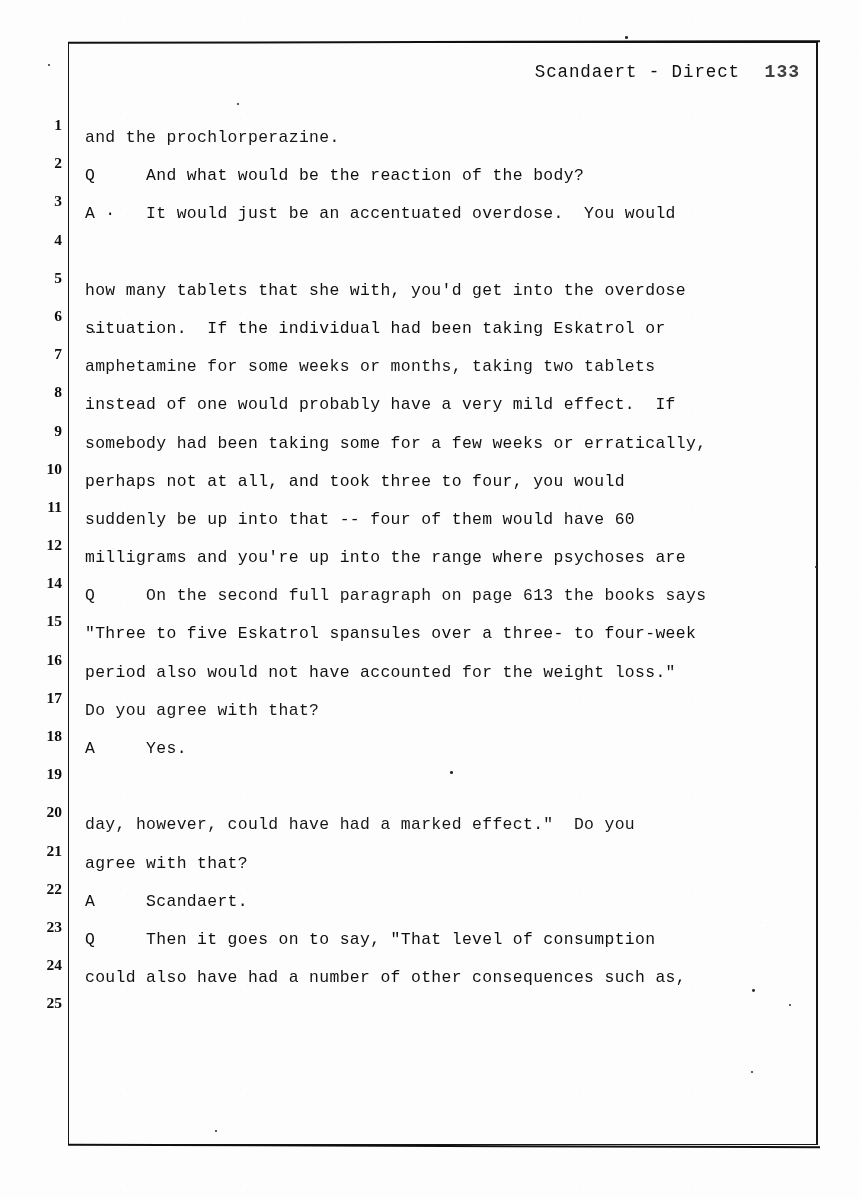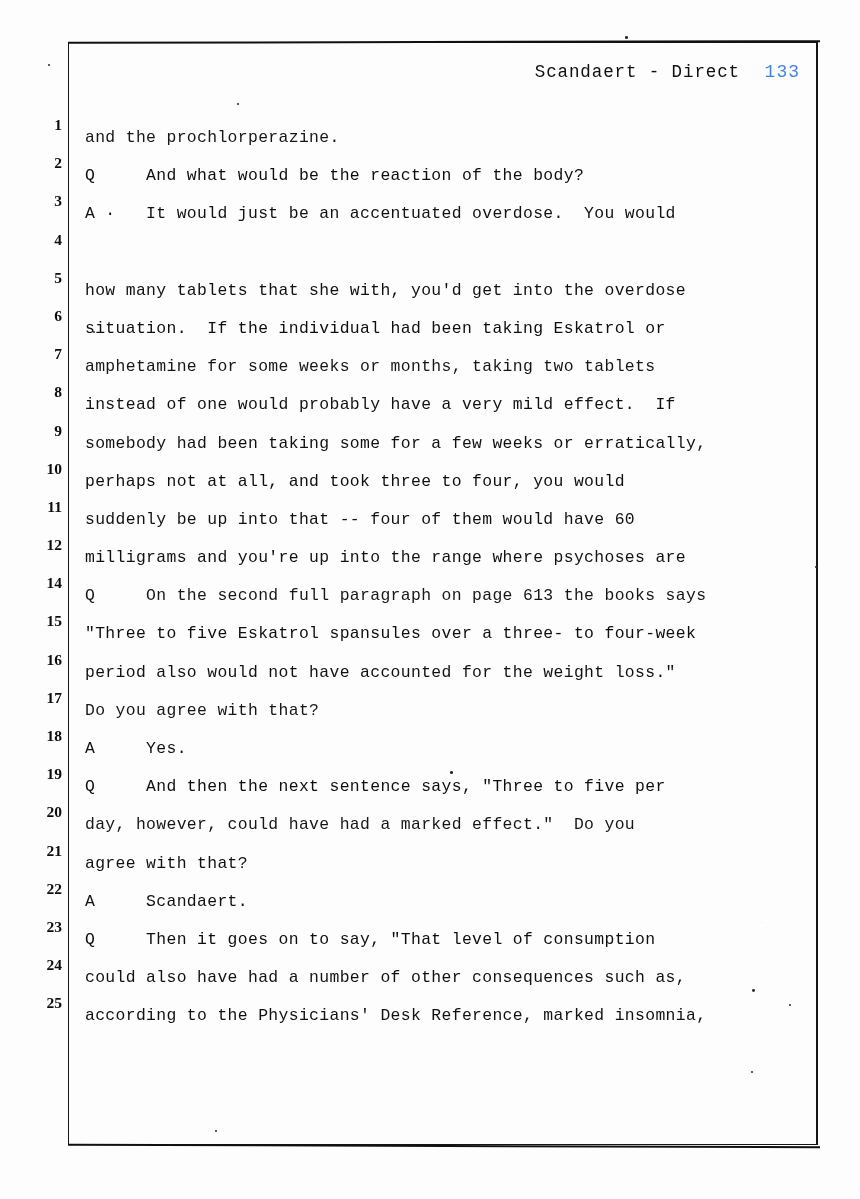--- a/index.html
+++ b/index.html
@@ -78,21 +78,22 @@
     letter-spacing: .9px;
     color: #101010;
     white-space: pre;
   }
   #page-number {
     position: absolute;
     right: 18px;
     top: 0;
     font-size: 18px;
     letter-spacing: 1px;
-    color: #3b82f6;
+    color: #404040;
+    font-weight: bold;
   }
 
   
   #lines {
     position: absolute;
     left: 0;
     top: 110px;
     width: 860px;
   }
   .tline {
@@ -209,21 +210,20 @@
       <div class="tline">
         <span class="lnum">17</span>
         <span class="ltext">Do you agree with that?</span>
       </div>
       <div class="tline">
         <span class="lnum">18</span>
         <span class="ltext">A     Yes.</span>
       </div>
       <div class="tline">
         <span class="lnum">19</span>
-        <span class="ltext">Q     And then the next sentence says, "Three to five per</span>
       </div>
       <div class="tline">
         <span class="lnum">20</span>
         <span class="ltext">day, however, could have had a marked effect."  Do you</span>
       </div>
       <div class="tline">
         <span class="lnum">21</span>
         <span class="ltext">agree with that?</span>
       </div>
       <div class="tline">
@@ -233,21 +233,20 @@
       <div class="tline">
         <span class="lnum">23</span>
         <span class="ltext">Q     Then it goes on to say, "That level of consumption</span>
       </div>
       <div class="tline">
         <span class="lnum">24</span>
         <span class="ltext">could also have had a number of other consequences such as,</span>
       </div>
       <div class="tline">
         <span class="lnum">25</span>
-        <span class="ltext">according to the Physicians' Desk Reference, marked insomnia,</span>
       </div>
     </div>
 
   <span class="speck" style="left:237px;top:103px;width:2.4px;height:2.4px;"></span>
   <span class="speck" style="left:625px;top:36px;width:2.6px;height:2.6px;"></span>
   <span class="speck" style="left:48px;top:64px;width:2.2px;height:2.2px;"></span>
   <span class="speck" style="left:815px;top:566px;width:2.4px;height:2.4px;"></span>
   <span class="speck" style="left:450px;top:771px;width:2.6px;height:2.6px;"></span>
   <span class="speck" style="left:789px;top:1004px;width:2.2px;height:2.2px;"></span>
   <span class="speck" style="left:752px;top:989px;width:2.8px;height:2.8px;"></span>

